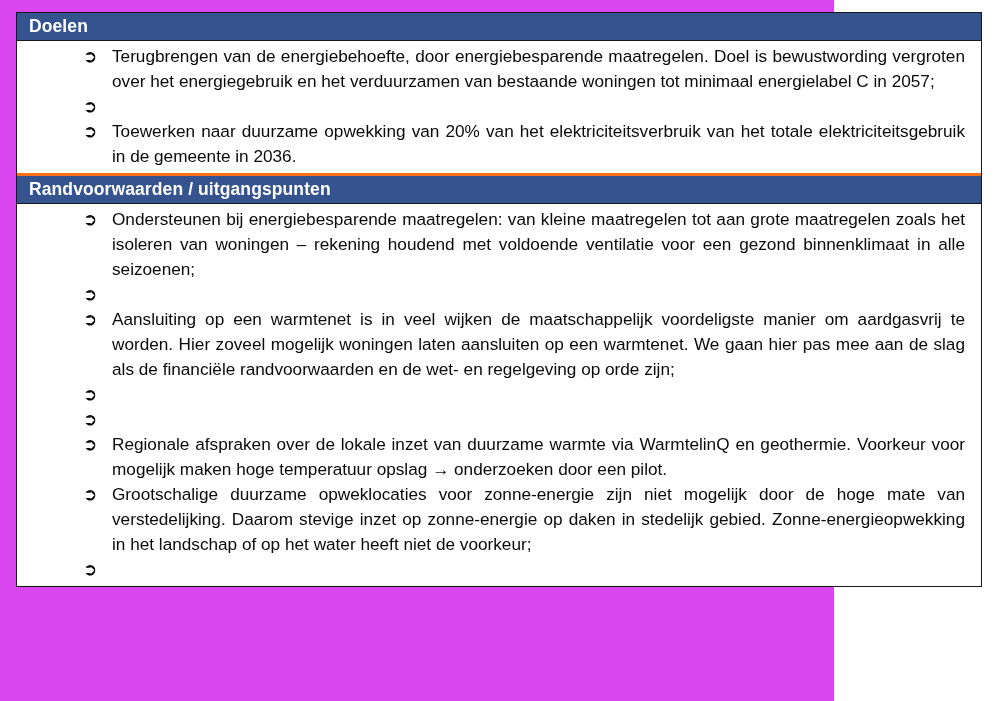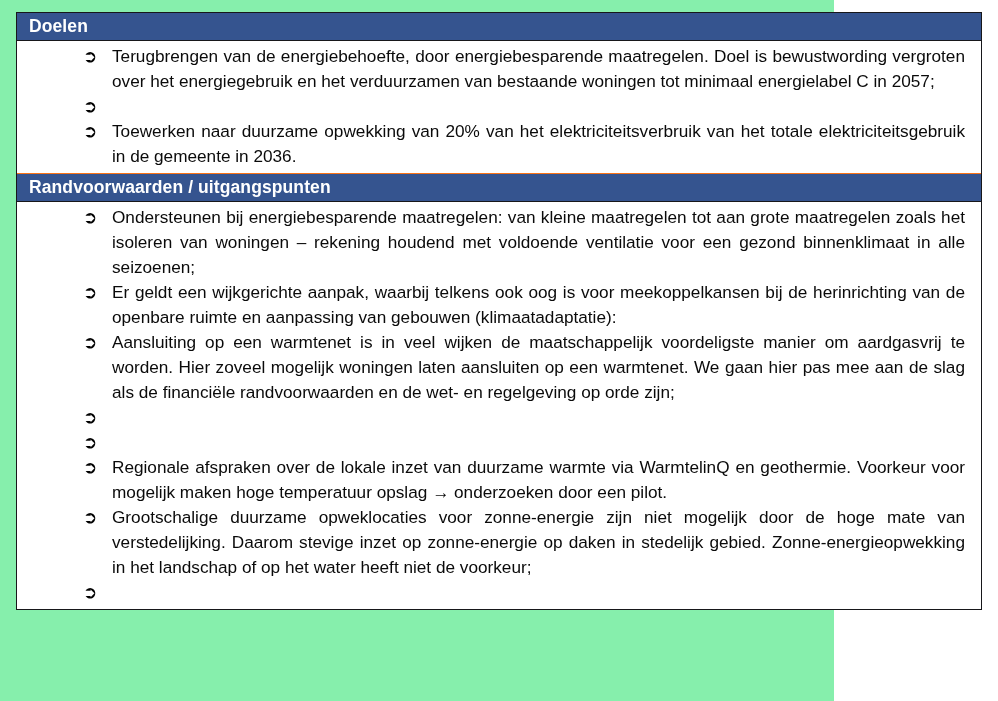--- a/index.html
+++ b/index.html
@@ -11,35 +11,35 @@
     width: 998px;
     height: 701px;
     font-family: "Liberation Sans", sans-serif;
     color: #000000;
     overflow: hidden;
   }
   .page {
     position: relative;
     width: 834px;
     height: 701px;
-    background: #86efac;
+    background: #d946ef;
   }
   .doc-table {
     position: absolute;
     left: 16px;
     top: 12px;
     width: 966px;
     border: 1px solid #17171a;
     box-sizing: border-box;
     background: #ffffff;
   }
   .section-header {
     background: #35548f;
     border-bottom: 1px solid #17171a;
-    border-top: 1px solid #f97316;
+    border-top: 3px solid #f97316;
     padding: 2px 0 3px 12px;
     box-sizing: border-box;
   }
   .doc-table > .section-header:first-child {
     border-top: none;
   }
   .section-header-label {
     color: #ffffff;
     font-weight: bold;
     font-size: 17.5px;
@@ -110,21 +110,20 @@
     </div>
     <div class="section-body">
 
       <div class="bullet-row">
         <div class="bullet-marker">➲</div>
         <div class="bullet-text">Ondersteunen bij energiebesparende maatregelen: van kleine maatregelen tot aan grote maatregelen zoals het isoleren van woningen – rekening houdend met voldoende ventilatie voor een gezond binnenklimaat in alle seizoenen;</div>
       </div>
 
       <div class="bullet-row">
         <div class="bullet-marker">➲</div>
-        <div class="bullet-text">Er geldt een wijkgerichte aanpak, waarbij telkens ook oog is voor meekoppelkansen bij de herinrichting van de openbare ruimte en aanpassing van gebouwen (klimaatadaptatie):</div>
       </div>
 
       <div class="bullet-row">
         <div class="bullet-marker">➲</div>
         <div class="bullet-text">Aansluiting op een warmtenet is in veel wijken de maatschappelijk voordeligste manier om aardgasvrij te worden. Hier zoveel mogelijk woningen laten aansluiten op een warmtenet. We gaan hier pas mee aan de slag als de financiële randvoorwaarden en de wet- en regelgeving op orde zijn;</div>
       </div>
 
       <div class="bullet-row">
         <div class="bullet-marker">➲</div>
       </div>

